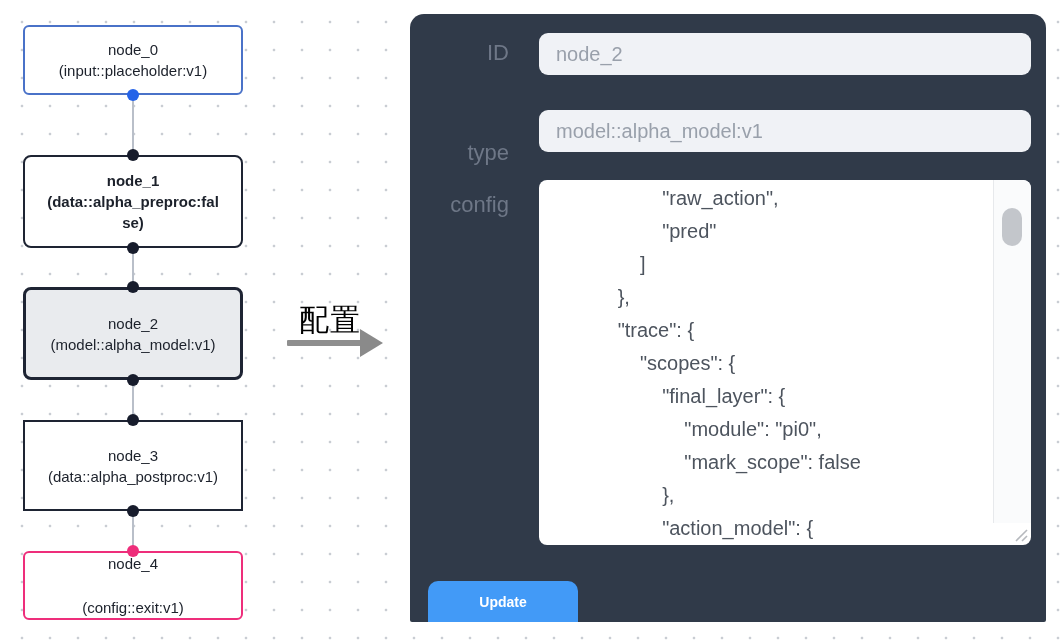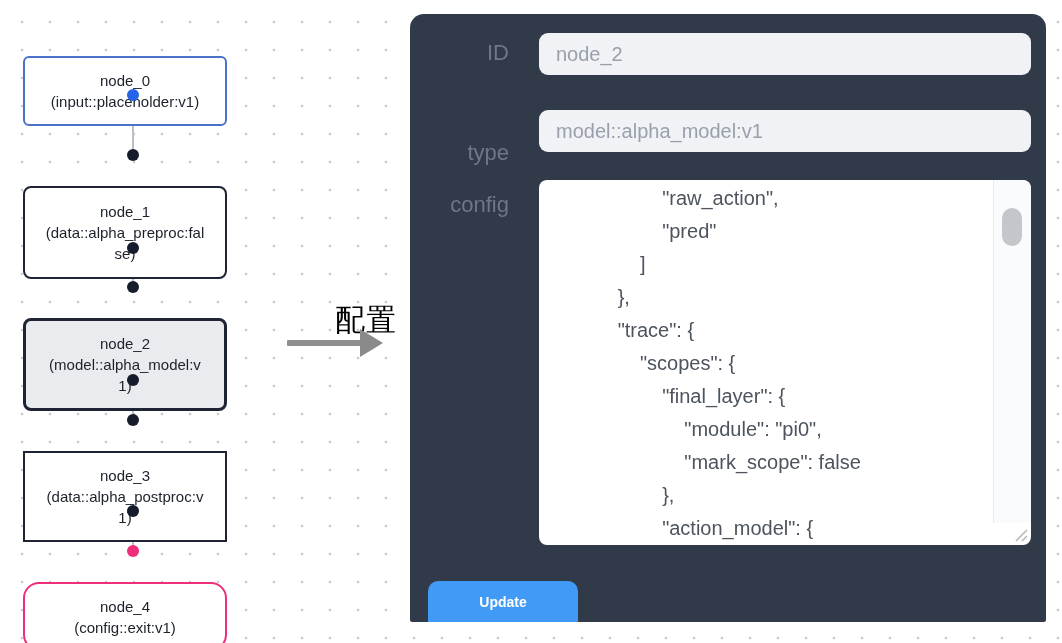--- a/index.html
+++ b/index.html
@@ -9,52 +9,52 @@
   #app {
     position: relative; width: 1062px; height: 643px; overflow: hidden;
     background-color: #ffffff;
     background-image: radial-gradient(circle, #c9cdd3 1.5px, transparent 1.6px);
     background-size: 28px 28px;
     background-position: 8px 8px;
   }
 
   
   .node {
-    position: absolute; left: 23px; width: 204px;
+    position: absolute; left: 23px; width: 220px;
     background: #ffffff; display: flex; flex-direction: column;
     align-items: center; justify-content: center;
     text-align: center; color: #1c212b; font-size: 15px; line-height: 21px;
-    padding: 0 20px; word-break: break-all; z-index: 2; margin-top: 31px;
+    padding: 0 20px; word-break: break-all; z-index: 2;
   }
   .node .node-title { font-size: 15px; }
   .node-0 { top: 25px;  height: 70px; border: 2px solid #4a72c8; border-radius: 6px; }
-  .node-1 { top: 155px; height: 93px; border: 2px solid #1e2433; border-radius: 8px; }
+  .node-1 { top: 155px; height: 93px; border: 2px solid #1e2433; border-radius: 8px; font-weight: bold; }
   .node-2 { top: 287px; height: 93px; border: 3px solid #1e2433; border-radius: 8px; background: #e9ebee; }
   .node-3 { top: 420px; height: 91px; border: 2px solid #1e2433; border-radius: 0; }
-  .node-4 { top: 551px; height: 69px; border: 2px solid #ee2e7b; border-radius: 16px; }
+  .node-4 { top: 551px; height: 69px; border: 2px solid #ee2e7b; border-radius: 6px; justify-content: space-between; }
 
   .edge {
     position: absolute; left: 132px; width: 2px; background: #b9bfc9; z-index: 1;
   }
   .edge-0 { top: 95px;  height: 60px; }
   .edge-1 { top: 248px; height: 39px; }
   .edge-2 { top: 380px; height: 40px; }
   .edge-3 { top: 511px; height: 40px; }
 
   .handle {
     position: absolute; left: 127px; width: 12px; height: 12px;
     border-radius: 50%; background: #171c2c; z-index: 3;
   }
   .handle-blue { background: #2563e8; }
   .handle-pink { background: #ee2e7b; }
 
   
   .transfer-label {
     position: absolute; left: 299px; top: 300px;
-    font-size: 30px; color: #000000; letter-spacing: 1px; z-index: 2; margin-left: 36px;
+    font-size: 30px; color: #000000; letter-spacing: 1px; z-index: 2;
   }
   .arrow-shaft {
     position: absolute; left: 287px; top: 340px; width: 78px; height: 6px;
     background: #8f8f8f; border-radius: 1px; z-index: 2;
   }
   .arrow-head {
     position: absolute; left: 360px; top: 329px; width: 0; height: 0;
     border-top: 14px solid transparent; border-bottom: 14px solid transparent;
     border-left: 23px solid #8a8a8a; z-index: 2;
   }

